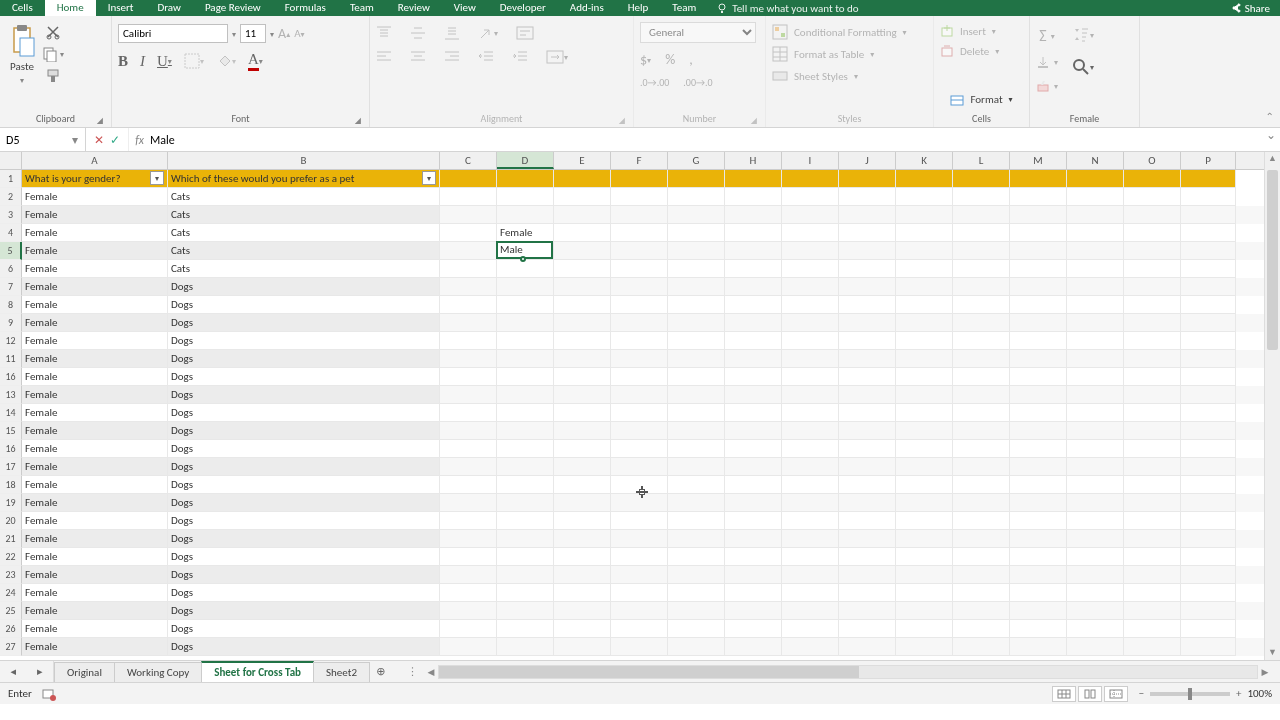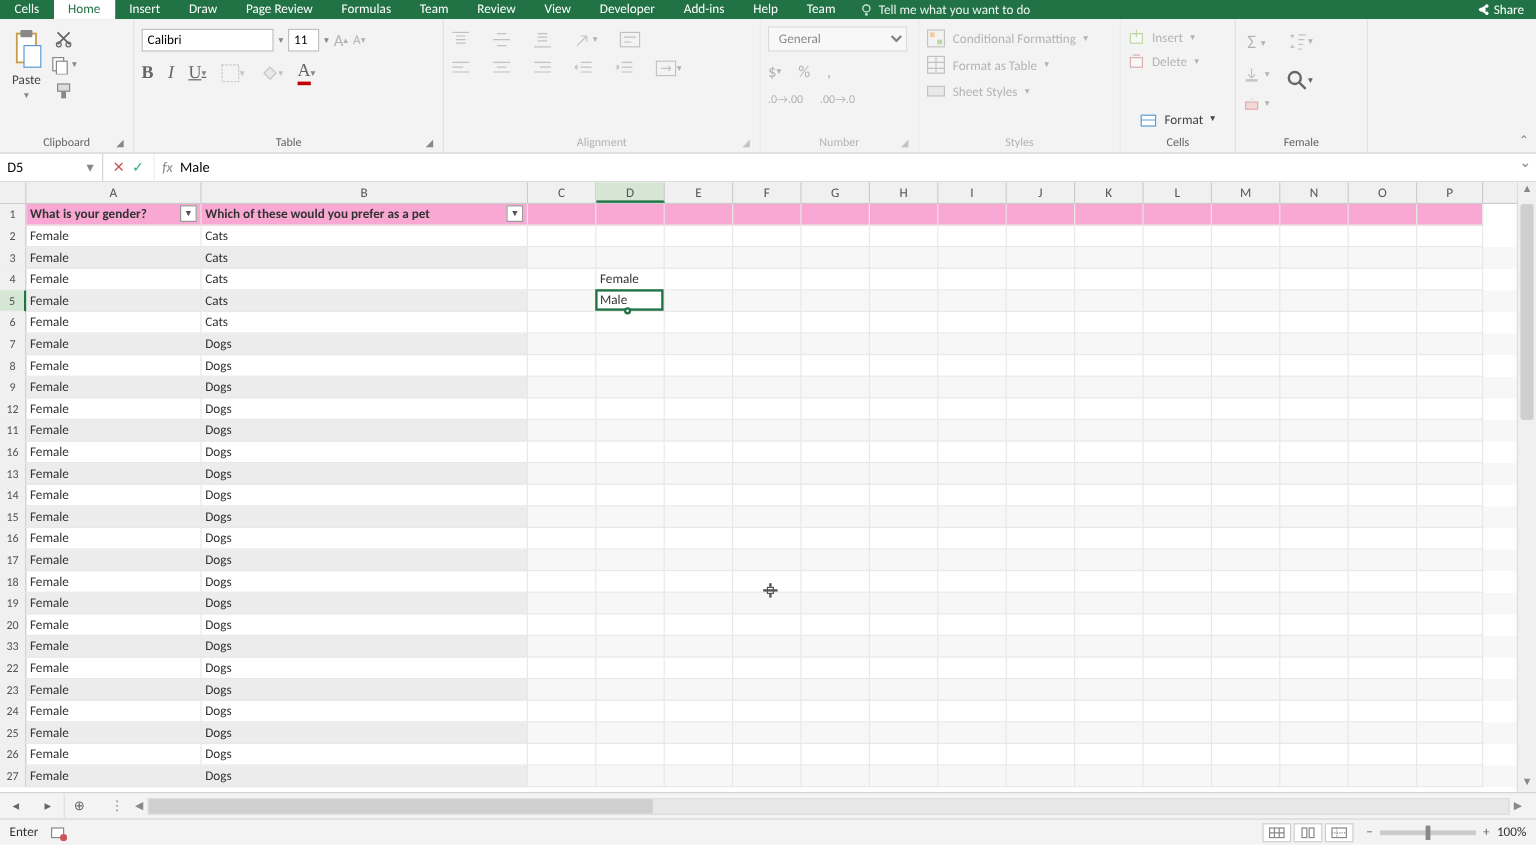--- a/index.html
+++ b/index.html
@@ -39,21 +39,21 @@
 .col-headers { display: flex; height: 18px; background: #f0f0f0; border-bottom: 1px solid #ccc; }
 .corner { width: 22px; border-right: 1px solid #ccc; background: #f0f0f0; }
 .ch { border-right: 1px solid #ccc; text-align: center; font-size: 11px; line-height: 17px; color: #555; cursor: pointer; }
 .ch.sel { background: #d5e6d5; border-bottom: 2px solid #217346; }
 .rows { position: absolute; top: 18px; left: 0; right: 16px; bottom: 0; overflow: hidden; }
 .row { display: flex; height: 18px; }
 .row.band { background: #f7f7f7; }
 .rh { width: 22px; border-right: 1px solid #ccc; border-bottom: 1px solid #eee; background: #f0f0f0; text-align: center; font-size: 10px; line-height: 17px; color: #555; cursor: pointer; }
 .rh.sel { background: #d5e6d5; border-right: 2px solid #217346; }
 .cell { border-right: 1px solid #e8e8e8; border-bottom: 1px solid #e8e8e8; padding: 0 3px; font-size: 11px; line-height: 17px; white-space: nowrap; overflow: visible; background: transparent; }
-.row.hdr .cell { font-weight: bold; background: #f9a8d4; }
+.row.hdr .cell { font-weight: normal; background: #eab308; }
 .row.band .cell.ab { background: #ececec; }
 .filter-btn { float: right; width: 14px; height: 14px; border: 1px solid #999; background: #fff; font-size: 8px; line-height: 12px; text-align: center; color: #555; margin-top: 1px; cursor: pointer; }
 
 .editing-cell { position: absolute; border: 2px solid #217346; background: #fff; padding: 0 2px; font-size: 11px; line-height: 14px; }
 .plain-cell { position: absolute; font-size: 11px; line-height: 17px; padding: 0 3px; }
 .fill-handle { position: absolute; width: 6px; height: 6px; background: #fff; border: 2px solid #217346; border-radius: 50%; }
 
 .vscroll { position: absolute; top: 0; right: 0; width: 16px; bottom: 0; background: #f0f0f0; border-left: 1px solid #ddd; }
 .vscroll .thumb { position: absolute; left: 2px; right: 2px; top: 18px; height: 180px; background: #cfcfcf; border-radius: 2px; cursor: pointer; }
 .vscroll .arr { position: absolute; left: 0; right: 0; height: 14px; text-align: center; font-size: 9px; color: #888; cursor: pointer; }
@@ -183,21 +183,21 @@
               <path d="M4 8l5-5 5 5-5 5z" fill="#ddd" stroke="#888"></path>
             </svg>
             <span style="font-size:8px;color:#888">▾</span>
           </span>
         <span class="btn">
             <span style="font-family:'Times New Roman';font-size:15px;border-bottom:3px solid #c00000">A</span>
             <span style="font-size:8px;color:#888">▾</span>
           </span>
       </div>
     </div>
-    <div class="group-label"><span>Table</span><span class="launcher">◢</span></div>
+    <div class="group-label"><span>Font</span><span class="launcher">◢</span></div>
   </div>
 
   <div class="group faded" style="width:264px">
     <div class="group-body" style="flex-direction:column;gap:10px;padding-top:6px">
       <div style="display:flex;gap:18px">
         <span class="btn">
             <svg width="16" height="14">
               <path d="M1 1h14M4 4h8M4 7h8M4 10h8" stroke="#888"></path>
             </svg>
           </span>
@@ -791,21 +791,21 @@
         <div class="cell" style="width: 57px;"></div>
         <div class="cell" style="width: 57px;"></div>
         <div class="cell" style="width: 57px;"></div>
         <div class="cell" style="width: 57px;"></div>
         <div class="cell" style="width: 57px;"></div>
         <div class="cell" style="width: 57px;"></div>
         <div class="cell" style="width: 57px;"></div>
         <div class="cell" style="width: 55px;"></div>
       </div>
       <div class="row band">
-        <div class="rh">33</div>
+        <div class="rh">21</div>
         <div class="cell ab" style="width: 146px;">Female</div>
         <div class="cell ab" style="width: 272px;">Dogs</div>
         <div class="cell" style="width: 57px;"></div>
         <div class="cell" style="width: 57px;"></div>
         <div class="cell" style="width: 57px;"></div>
         <div class="cell" style="width: 57px;"></div>
         <div class="cell" style="width: 57px;"></div>
         <div class="cell" style="width: 57px;"></div>
         <div class="cell" style="width: 57px;"></div>
         <div class="cell" style="width: 57px;"></div>
@@ -945,20 +945,26 @@
     <div class="thumb"></div>
     <div class="arr" style="bottom:0">▼</div>
   </div>
 </div>
 
 <div class="sheet-bar">
   <div class="sheet-nav">
     <span class="btn">◂</span>
     <span class="btn">▸</span>
   </div>
+  <div class="sheet-tabs" id="sheet-tabs">
+      <div class="stab">Original</div>
+      <div class="stab">Working Copy</div>
+      <div class="stab active">Sheet for Cross Tab</div>
+      <div class="stab">Sheet2</div>
+    </div>
   <div class="add-sheet">⊕</div>
   <div class="hscroll">
     <span style="color:#888;padding:0 6px">⋮</span>
     <span class="arr">◀</span>
     <div class="track">
         <div class="thumb"></div>
       </div>
     <span class="arr">▶</span>
   </div>
 </div>

